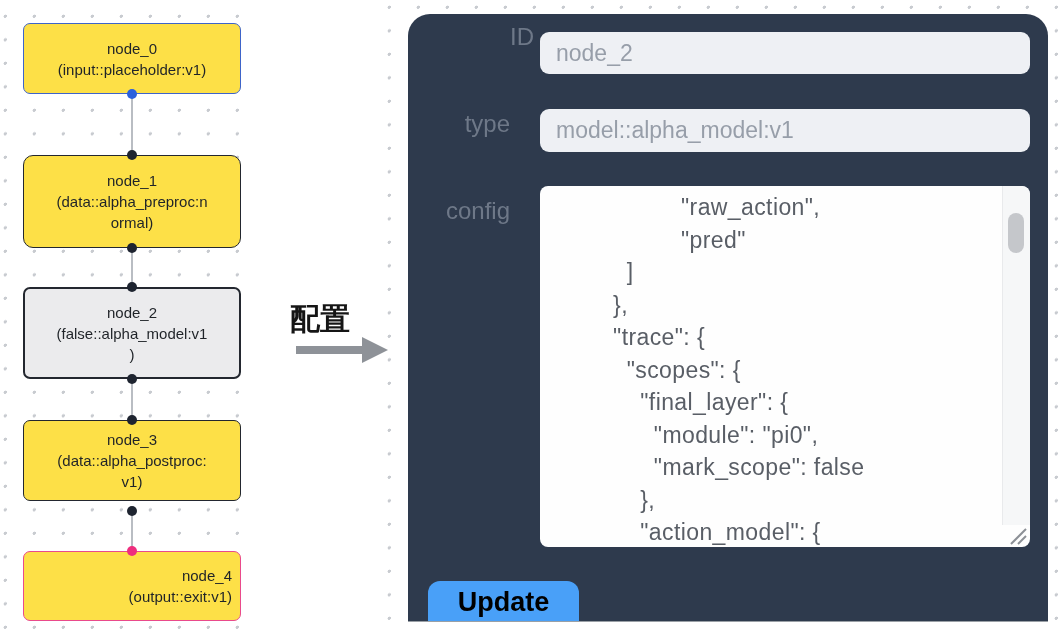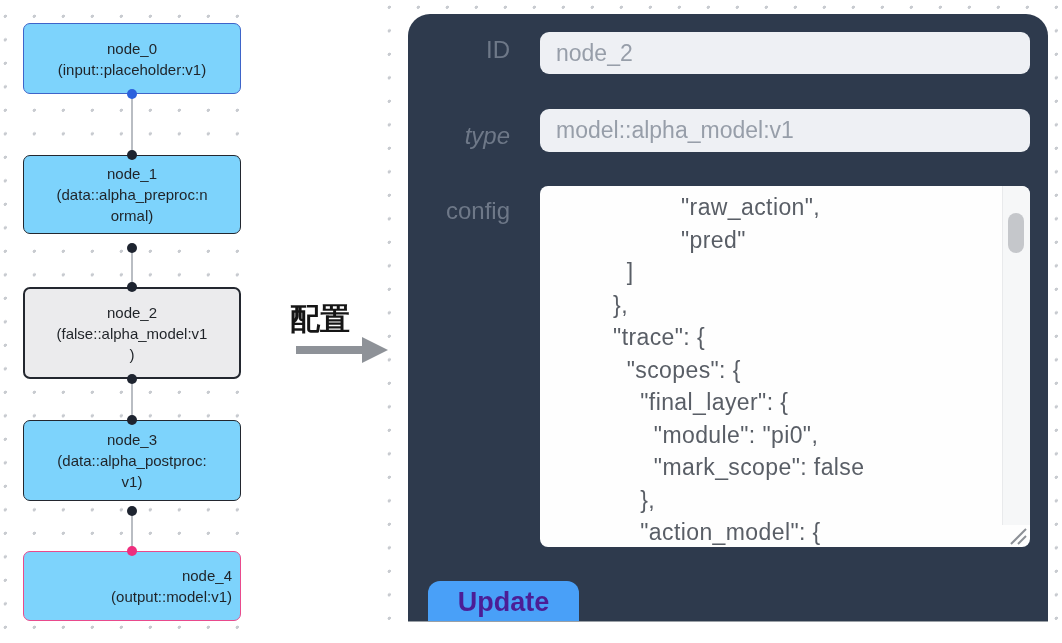--- a/index.html
+++ b/index.html
@@ -6,66 +6,66 @@
   html,body { width:1062px; height:643px; background:#ffffff; overflow:hidden;
     font-family:"Liberation Sans","DejaVu Sans",sans-serif; }
   .stage { position:relative; width:1062px; height:643px; background:#ffffff; overflow:hidden; }
 
   
   .dots { position:absolute; background-image:radial-gradient(circle at 2.2px 2.2px, #c8cbd0 1.6px, transparent 1.8px); background-size:29px 23.5px; }
   .dots-left { left:0; top:0; width:262px; height:643px; background-position:3px 14px; }
   .dots-right { left:383px; top:0; width:679px; height:622px; background-position:4px 5px; }
 
   
-  .node { position:absolute; left:23px; width:218px; background:#7dd3fc; border:1.6px solid #23272f;
+  .node { position:absolute; left:23px; width:218px; background:#fde047; border:1.6px solid #23272f;
     border-radius:7px; display:flex; flex-direction:column; align-items:center; justify-content:center;
     text-align:center; color:#1f2328; z-index:3; padding:4px 8px; }
   .node-title { font-size:15px; line-height:21px; font-weight:400; }
   .node-subtitle { font-size:15px; line-height:21px; white-space:pre-line; word-break:break-all; }
   .node-input  { top:23px;  height:71px; border-color:#3e64c9; }
-  .node-n1 { top:155px; height:79px; }
+  .node-n1 { top:155px; height:93px;border-radius:10px; }
   .node-selected { top:287px; height:92px; background:#ebebed; border-width:2.2px; }
   .node-n3 { top:420px; height:81px; }
   .node-output { top:551px; height:70px; border-color:#e94a8c;align-items:flex-end; }
 
   .edge { position:absolute; left:131px; width:2px; background:#b9bdc3; z-index:1; }
   .handle { position:absolute; width:10px; height:10px; border-radius:50%; background:#1e2430; z-index:4; }
   .handle-blue { background:#2b61dd; }
   .handle-pink { background:#ee2e7e; }
 
   
   .cfg-label { position:absolute; left:290px; top:299px; font-size:30px; font-weight:600; color:#151515; z-index:5; }
   .cfg-arrow { position:absolute; left:296px; top:336px; z-index:5; }
 
   
   .panel { position:absolute; left:408px; top:14px; width:640px; height:608px; background:#2e3a4d;
     border-radius:22px 22px 0 0; border-bottom:1px solid #9aa0a6; overflow:hidden; z-index:10; }
   .field-label { position:absolute; width:102px; text-align:right; font-size:24px; color:#6e7888; }
-  .lbl-id { top:22px; }
-  .lbl-type { top:108px;font-style:italic; }
+  .lbl-id { top:9px;margin-left:24px; }
+  .lbl-type { top:96px; }
   .lbl-config { top:183px;padding-left:6px; }
   .panel-input { position:absolute; left:132px; width:490px; height:42px; background:#eef0f4;
     border:none; outline:none; border-radius:9px; font-family:inherit; font-size:23px; color:#979ea9;
     padding:0 16px; }
   .inp-id { top:18px; }
   .inp-type { top:95px; height:43px; }
 
   .config-area { position:absolute; left:132px; top:172px; width:490px; height:361px;
     background:#fefefe; border-radius:8px; overflow:hidden; }
   .config-text { position:absolute; left:0; top:0; right:30px; bottom:0; padding:5px 0 0 12px;
     font-family:inherit; font-size:23px; line-height:32.5px; letter-spacing:0.4px;
     color:#595e66; white-space:pre; overflow:hidden; }
   .scroll-track { position:absolute; right:0; top:0; width:28px; height:339px;
     background:#f6f7f8; border-left:1px solid #e9eaec; border-top-right-radius:8px; }
   .scroll-thumb { position:absolute; right:6px; top:27px; width:16px; height:40px;
     background:#c5c7cb; border-radius:8px; }
   .resize-grip { position:absolute; right:1px; bottom:1px; width:24px; height:22px; }
 
   .update-btn { position:absolute; left:20px; top:567px; width:151px; height:55px;
-    background:#49a0f8; color:#4c1d95; border:none; border-radius:12px;
+    background:#49a0f8; color:#000000; border:none; border-radius:12px;
     font-family:inherit; font-size:27px; font-weight:700; text-align:center; padding-bottom:12px; }
 </style>
 </head>
 <body>
 
 <div class="stage">
 
   <div class="dots dots-left"></div>
   <div class="dots dots-right"></div>
 
@@ -88,21 +88,21 @@
     <div class="node-subtitle">(false::alpha_model:v1
 )</div>
   </div>
   <div class="node node-n3">
     <div class="node-title">node_3</div>
     <div class="node-subtitle">(data::alpha_postproc:
 v1)</div>
   </div>
   <div class="node node-output">
     <div class="node-title">node_4</div>
-    <div class="node-subtitle">(output::model:v1)</div>
+    <div class="node-subtitle">(output::exit:v1)</div>
   </div>
 
   <div class="handle handle-blue" style="left:127px;top:89px;"></div>
   <div class="handle" style="left:127px;top:150px;"></div>
   <div class="handle" style="left:127px;top:243px;"></div>
   <div class="handle" style="left:127px;top:282px;"></div>
   <div class="handle" style="left:127px;top:374px;"></div>
   <div class="handle" style="left:127px;top:415px;"></div>
   <div class="handle" style="left:127px;top:506px;"></div>
   <div class="handle handle-pink" style="left:127px;top:546px;"></div>

